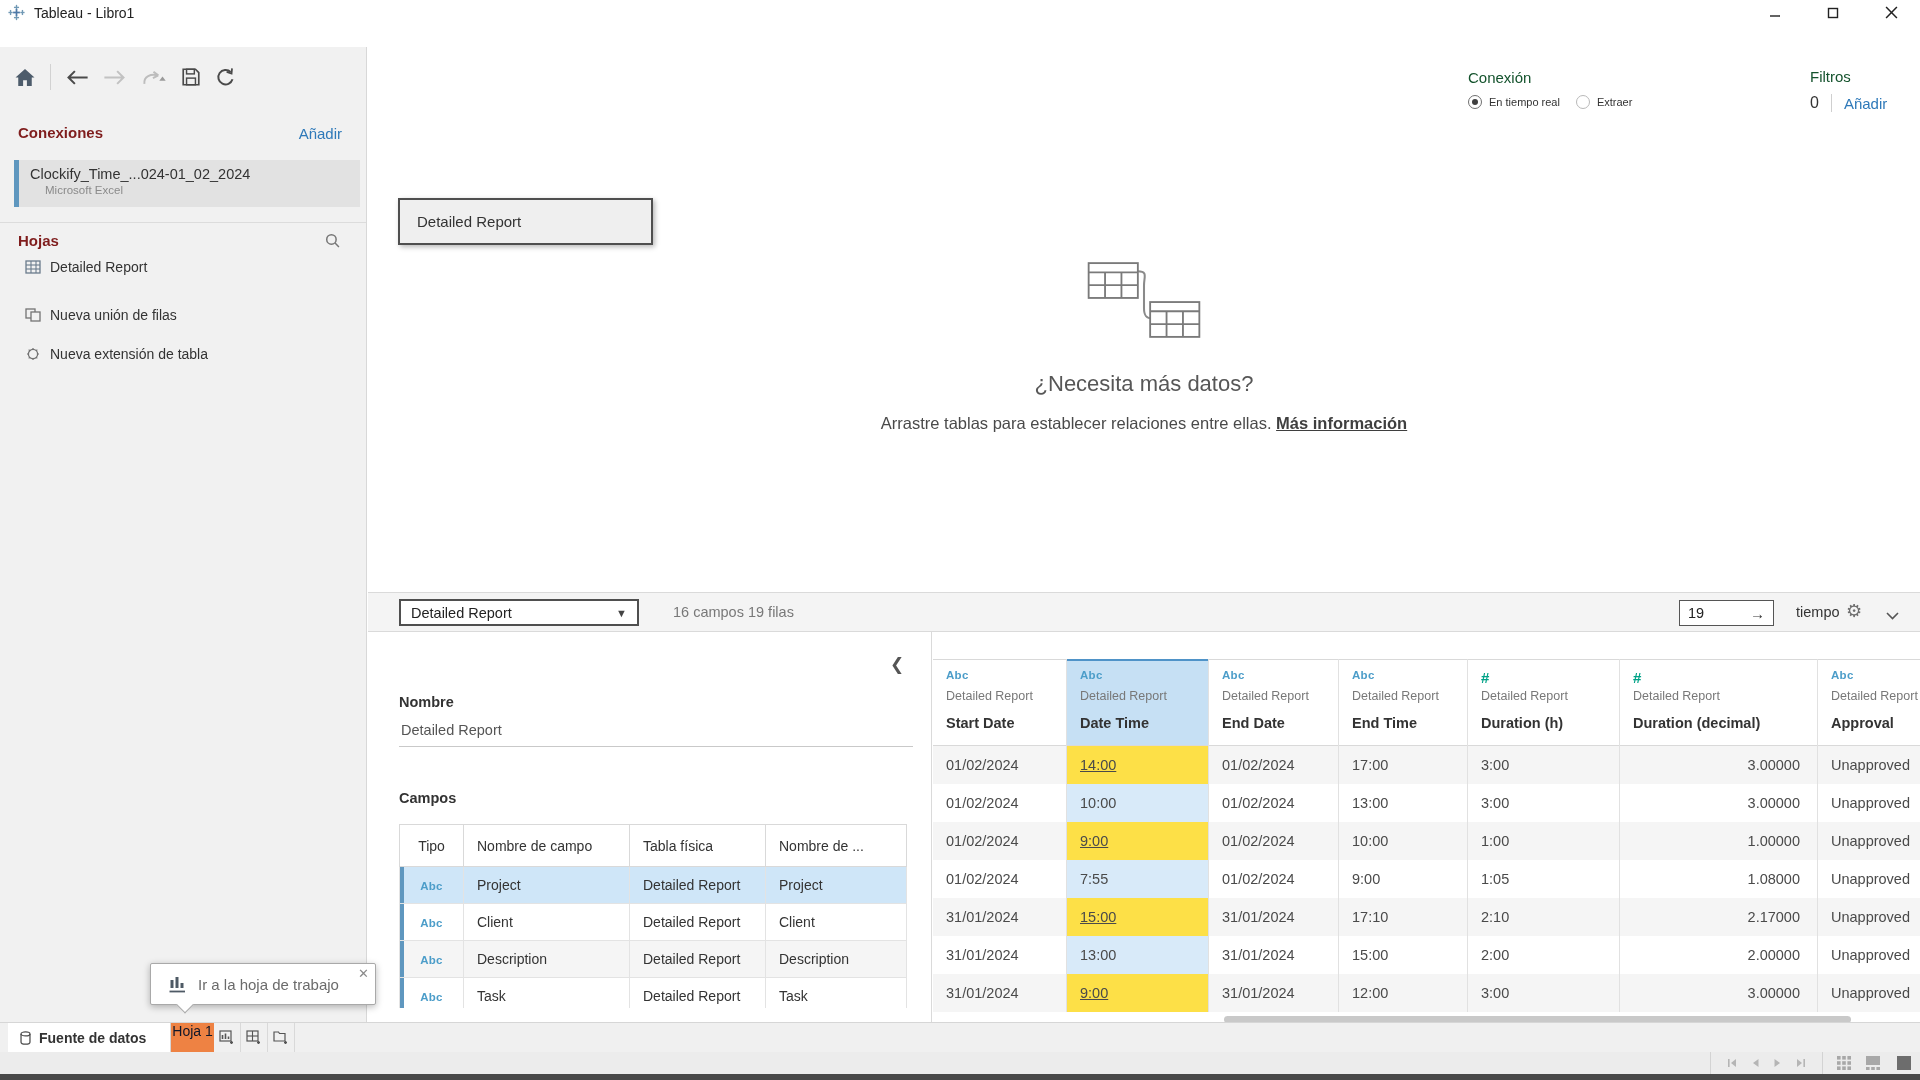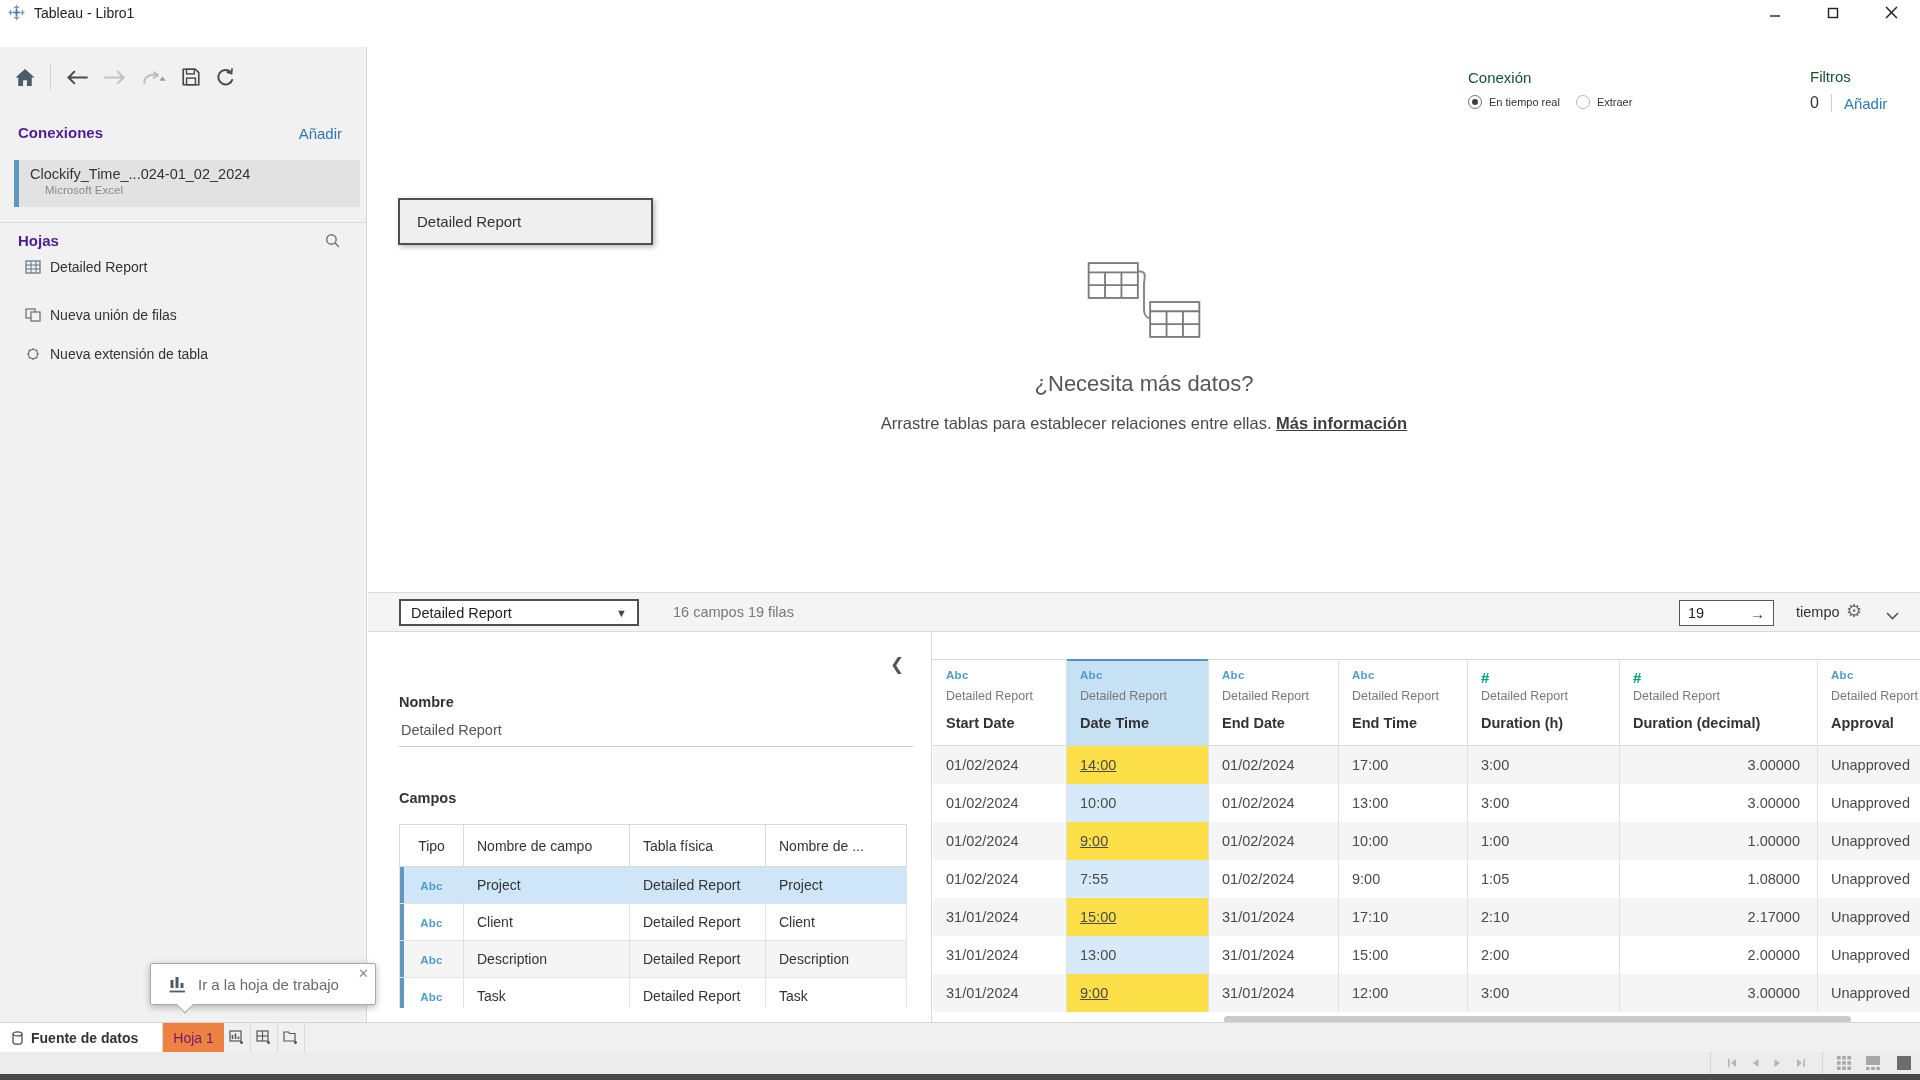--- a/index.html
+++ b/index.html
@@ -17,21 +17,21 @@
   
   #menubar { position:absolute; left:0; top:25px; width:1920px; height:22px; background:#fff; display:flex; align-items:center; padding-left:2px; }
   .menu-item { font-size:14px; color:#1a1a1a; padding:2px 13px 3px 8px; }
   .menu-item u { text-decoration:underline; }
 
   
   #sidebar { position:absolute; left:0; top:47px; width:367px; height:975px; background:#f1f1f1; border-right:1px solid #d8d8d8; }
   .sb-toolbar { position:absolute; left:0; top:10px; width:367px; height:40px; display:flex; align-items:center; }
   .tb-icon { margin-left:14px; display:flex; align-items:center; }
   .tb-sep { width:1px; height:26px; background:#d2d2d2; margin-left:14px; }
-  .sb-header { position:absolute; left:18px; font-size:15px; font-weight:bold; color:#4c1d95; }
+  .sb-header { position:absolute; left:18px; font-size:15px; font-weight:bold; color:#7f1d1d; }
   .sb-link { position:absolute; right:24px; font-size:15px; color:#2e79b9; cursor:pointer; }
   .connection { position:absolute; left:14px; right:6px; top:113px; height:47px; background:#e2e2e2; display:flex; }
   .connection .bar { width:5px; background:#5f97bf; }
   .connection .ctext { padding:6px 0 0 11px; overflow:hidden; }
   .cname { font-size:14.5px; color:#333; white-space:nowrap; }
   .ctype { font-size:11.5px; color:#8a8a8a; margin-top:2px; padding-left:15px; }
   .sb-divider { position:absolute; left:0; right:0; top:175px; border-top:1px solid #dcdcdc; }
   .search-ic { position:absolute; right:26px; top:186px; }
   .sheet-item { position:absolute; left:25px; top:212px; display:flex; align-items:center; gap:9px; font-size:14px; color:#333; }
   .new-item { position:absolute; left:25px; display:flex; align-items:center; gap:9px; font-size:14px; color:#333; }
@@ -100,23 +100,23 @@
   .ghead .gfield { font-size:14.5px; font-weight:bold; color:#333; }
   .gcell { height:38px; line-height:38px; font-size:14.5px; color:#4a4a4a; padding-left:13px; white-space:nowrap; overflow:hidden; background:#fff; }
   .gcell.stripe { background:#f5f5f5; }
   .gcol.hl .gcell { background:#d8eaf9; }
   .gcol.hl .gcell.stripe { background:#fde047;text-decoration:underline; }
   .gcell.r { text-align:right; padding-right:17px; padding-left:0; }
   .hscroll { position:absolute; left:0; right:0; top:384px; height:9px; }
   .hscroll .thumb { position:absolute; left:291px; width:627px; height:7px; border-radius:4px; background:#c9c9c9; }
 
   
-  #tabbar { position:absolute; left:0; top:1022px; width:1920px; height:30px; background:#f0f0f0; border-top:1px solid #d6d6d6; display:flex; align-items:stretch; }
+  #tabbar { position:absolute; left:0; top:1022px; width:1920px; height:30px; background:#f0f0f0; border-top:1px solid #d6d6d6; display:flex; align-items:stretch;padding-left:8px; }
   .tab-ds { width:163px; background:#fff; display:flex; align-items:center; gap:8px; padding-left:12px; font-size:14px; font-weight:bold; color:#333; border-right:1px solid #d6d6d6; cursor:pointer; }
-  .tab-sheet { width:61px; background:#ee8243; color:#701a75; font-size:14px; display:flex; align-items:center; justify-content:center; cursor:pointer; }
+  .tab-sheet { width:43px; background:#ee8243; color:#0f172a; font-size:14px; display:flex; justify-content:center; cursor:pointer; }
   .tab-btn { width:27px; border-right:1px solid #d9d9d9; display:flex; align-items:center; justify-content:center; cursor:pointer; }
   .tab-btn:first-of-type { border-left:1px solid #d9d9d9; }
 
   
   #statusbar { position:absolute; left:0; top:1052px; width:1920px; height:22px; background:#ececec; }
   .sb-right { position:absolute; right:8px; top:0; height:22px; display:flex; align-items:center; gap:14px; }
   .nav-group { display:flex; align-items:center; gap:13px; border-left:1px solid #d3d3d3; border-right:1px solid #d3d3d3; padding:0 16px; height:22px; }
   #bottomedge { position:absolute; left:0; top:1074px; width:1920px; height:6px; background:#484848; }
 
   

